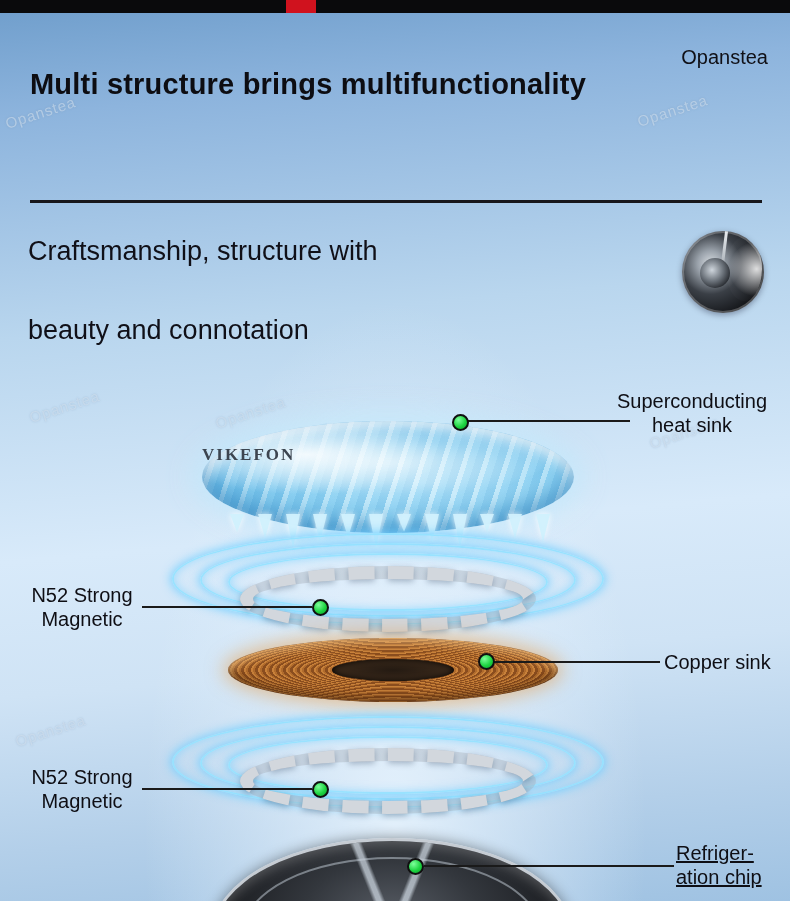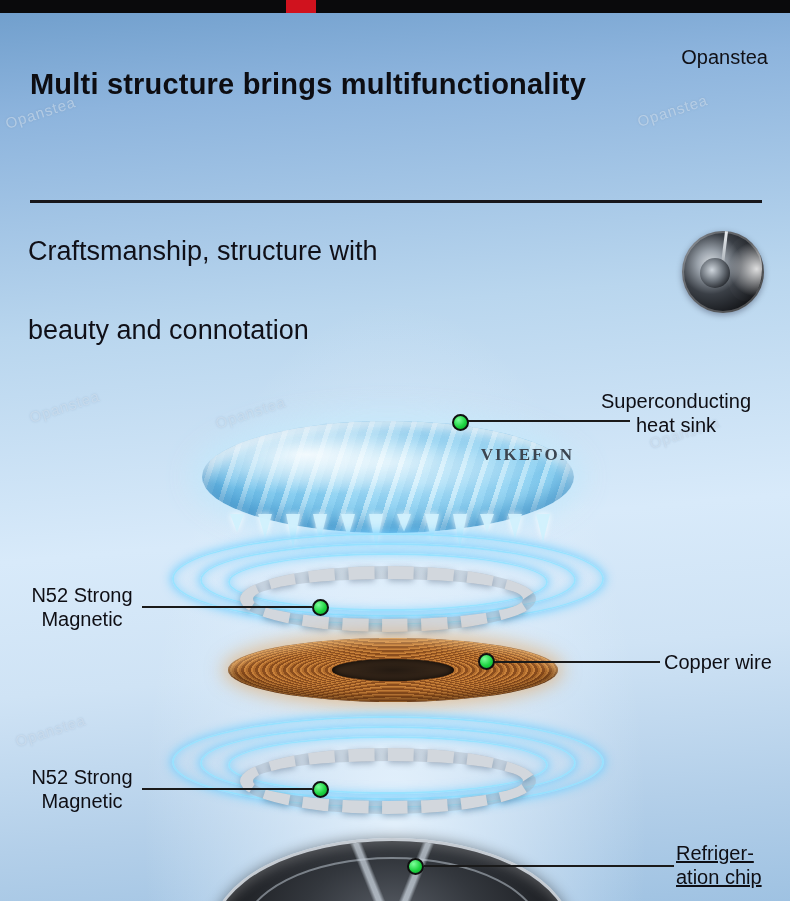--- a/index.html
+++ b/index.html
@@ -42,21 +42,21 @@
   .frost{ position:absolute; left:186px; top:396px; width:404px; height:160px; border-radius:50%;
     background: radial-gradient(ellipse, rgba(255,255,255,0.6), rgba(255,255,255,0) 62%); filter:blur(7px); }
   .ice{ position:absolute; left:202px; top:421px; width:372px; height:112px; border-radius:50%;
     background:
       radial-gradient(ellipse at 28% 30%, rgba(255,255,255,0.95), rgba(255,255,255,0) 36%),
       repeating-linear-gradient(108deg, rgba(255,255,255,0.35) 0 5px, rgba(140,205,240,0.32) 5px 12px, rgba(90,170,220,0.28) 12px 20px),
       radial-gradient(ellipse at 60% 55%, #c3ecfd 0%, #8fd4f3 40%, #62b8e6 75%, #7cc6ec 100%);
     box-shadow: 0 0 26px 10px rgba(195,232,250,0.85), inset 0 -10px 20px rgba(35,115,175,0.5), inset 0 8px 14px rgba(255,255,255,0.85); }
   .ice-top{ position:absolute; left:8%; top:9%; width:84%; height:56%; border-radius:50%;
     background: radial-gradient(ellipse, rgba(255,255,255,0.6), rgba(165,218,246,0.15) 72%); filter:blur(2px); }
-  .brand{ position:absolute; left:0; right:0; top:24px; text-align:right;
+  .brand{ position:absolute; left:0; right:0; top:24px; text-align:left;
     font-family:"Liberation Serif", serif; font-weight:bold; font-size:17px; letter-spacing:2px; color:#3c4550; }
   .icicles{ position:absolute; left:230px; top:514px; width:320px; display:flex; justify-content:space-between; }
   .icicles span{ width:0; height:0; border-left:7px solid transparent; border-right:7px solid transparent;
     border-top:24px solid rgba(208,240,253,0.95); filter: drop-shadow(0 0 3px rgba(255,255,255,0.9)); }
   .icicles span:nth-child(3n){ border-top-width:34px; }
   .icicles span:nth-child(3n+1){ border-top-width:18px; }
   .icicles span:nth-child(4n){ border-top-width:28px; }
 
   
   .ring{ position:absolute; border-radius:50%; border:2px solid rgba(150,225,255,0.95);
@@ -162,36 +162,36 @@
     <div class="magnet" style="left:240px; top:748px; width:296px; height:66px;"></div>
 
     <div class="pcb">
       <div class="pcb-cross"></div>
       <div class="pcb-inner"></div>
 
     </div>
 
     <div class="dot" style="left:452px; top:414px;"></div>
     <div class="cline" style="left:468px; top:420px; width:162px;"></div>
-    <div class="clabel center" style="right:36px; top:390px; width:156px;">
+    <div class="clabel center" style="right:20px; top:390px; width:156px;">
       <div>Superconducting</div>
       <div>heat sink</div>
     </div>
 
     <div class="dot" style="left:312px; top:599px;"></div>
     <div class="cline" style="left:142px; top:606px; width:170px;"></div>
     <div class="clabel center" style="left:22px; top:584px; width:120px;">
       <div>N52 Strong</div>
       <div>Magnetic</div>
     </div>
 
     <div class="dot" style="left:478px; top:653px;"></div>
     <div class="cline" style="left:494px; top:661px; width:166px;"></div>
     <div class="clabel" style="left:664px; top:651px;">
-      <div>Copper wire</div>
+      <div>Copper sink</div>
     </div>
 
     <div class="dot" style="left:312px; top:781px;"></div>
     <div class="cline" style="left:142px; top:788px; width:170px;"></div>
     <div class="clabel center" style="left:22px; top:766px; width:120px;">
       <div>N52 Strong</div>
       <div>Magnetic</div>
     </div>
 
     <div class="dot" style="left:407px; top:858px;"></div>

